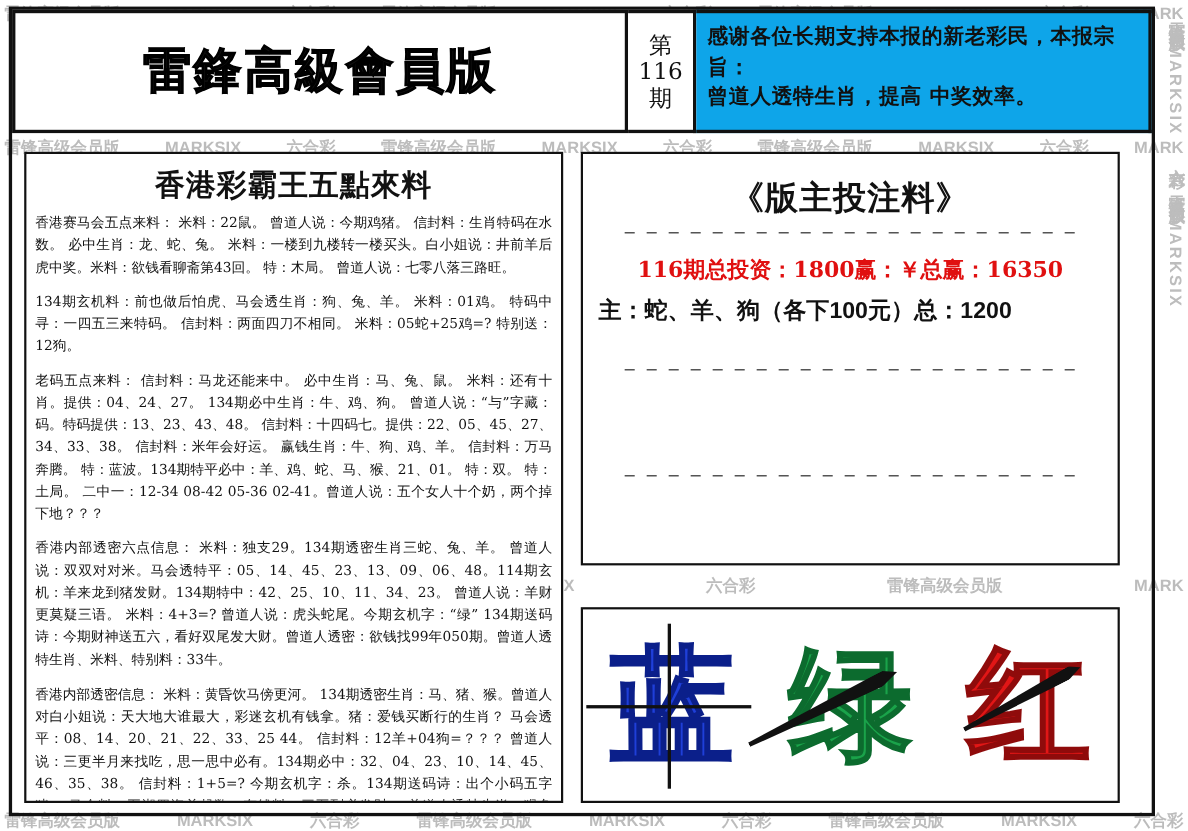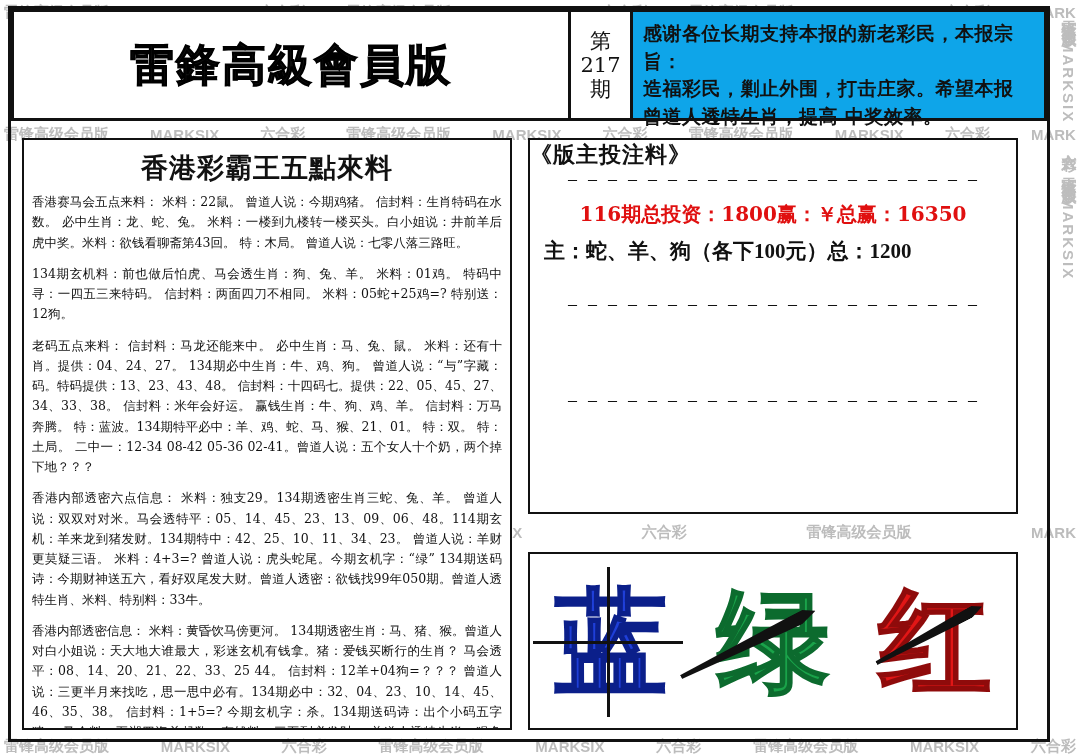--- a/index.html
+++ b/index.html
@@ -154,25 +154,26 @@
     top: 138px;
     width: 490px;
     height: 376px;
     border: 2px solid #111;
     box-sizing: border-box;
     background: #ffffff;
     z-index: 3;
     overflow: hidden;
   }
   .rt-title {
-    font-family: "DejaVu Serif", serif;
-    font-weight: bold;
-    font-size: 22px;
-    color: #111;
-    padding: 0 0 2px 0;
+    text-align: center;
+    font-family: "DejaVu Serif", serif;
+    font-weight: bold;
+    font-size: 30px;
+    color: #111;
+    padding: 20px 0 2px 0;
     letter-spacing: 1px;
   }
   .dashline {
     text-align: center;
     font-family: "Liberation Mono", monospace;
     font-size: 15px;
     color: #111;
     letter-spacing: 1px;
     white-space: nowrap;
     overflow: hidden;
@@ -181,21 +182,21 @@
   .rt-line-red {
     text-align: center;
     font-family: "DejaVu Serif", serif;
     font-weight: bold;
     font-size: 20px;
     color: #e01010;
     padding: 9px 0 4px 0;
     white-space: nowrap;
   }
   .rt-line {
-    font-family: Liberation Serif, serif;
+    font-family: Liberation Sans, sans-serif;
     font-weight: bold;
     font-size: 21px;
     color: #111;
     padding: 5px 0 2px 14px;
     white-space: nowrap;
   }
   .rt-spacer-1 { height: 30px; }
   .rt-spacer-2 { height: 76px; }
 
   
@@ -344,26 +345,25 @@
   </div>
 
   <div class="frame"></div>
 
   <div class="header">
     <div class="title-box">
       <div class="title-text">雷鋒高級會員版</div>
     </div>
     <div class="issue-box">
       <span>第</span>
-      <span>217</span>
+      <span>116</span>
       <span>期</span>
     </div>
     <div class="notice-box">
       <div>感谢各位长期支持本报的新老彩民，本报宗旨：</div>
-      <div>造福彩民，剿止外围，打击庄家。希望本报</div>
       <div>曾道人透特生肖，提高 中奖效率。</div>
     </div>
   </div>
 
   <div class="left-col">
     <div class="left-title">香港彩霸王五點來料</div>
     <div class="left-body">
       <p>香港赛马会五点来料：  米料：22鼠。  曾道人说：今期鸡猪。  信封料：生肖特码在水数。  必中生肖：龙、蛇、兔。  米料：一楼到九楼转一楼买头。白小姐说：井前羊后虎中奖。米料：欲钱看聊斋第43回。  特：木局。  曾道人说：七零八落三路旺。</p>
       <p>134期玄机料：前也做后怕虎、马会透生肖：狗、兔、羊。  米料：01鸡。  特码中寻：一四五三来特码。  信封料：两面四刀不相同。  米料：05蛇+25鸡=? 特别送：12狗。</p>
       <p>老码五点来料：  信封料：马龙还能来中。  必中生肖：马、兔、鼠。  米料：还有十肖。提供：04、24、27。  134期必中生肖：牛、鸡、狗。  曾道人说：“与”字藏：码。特码提供：13、23、43、48。  信封料：十四码七。提供：22、05、45、27、34、33、38。  信封料：米年会好运。  赢钱生肖：牛、狗、鸡、羊。  信封料：万马奔腾。  特：蓝波。134期特平必中：羊、鸡、蛇、马、猴、21、01。  特：双。  特：土局。  二中一：12-34 08-42 05-36 02-41。曾道人说：五个女人十个奶，两个掉下地？？？</p>

